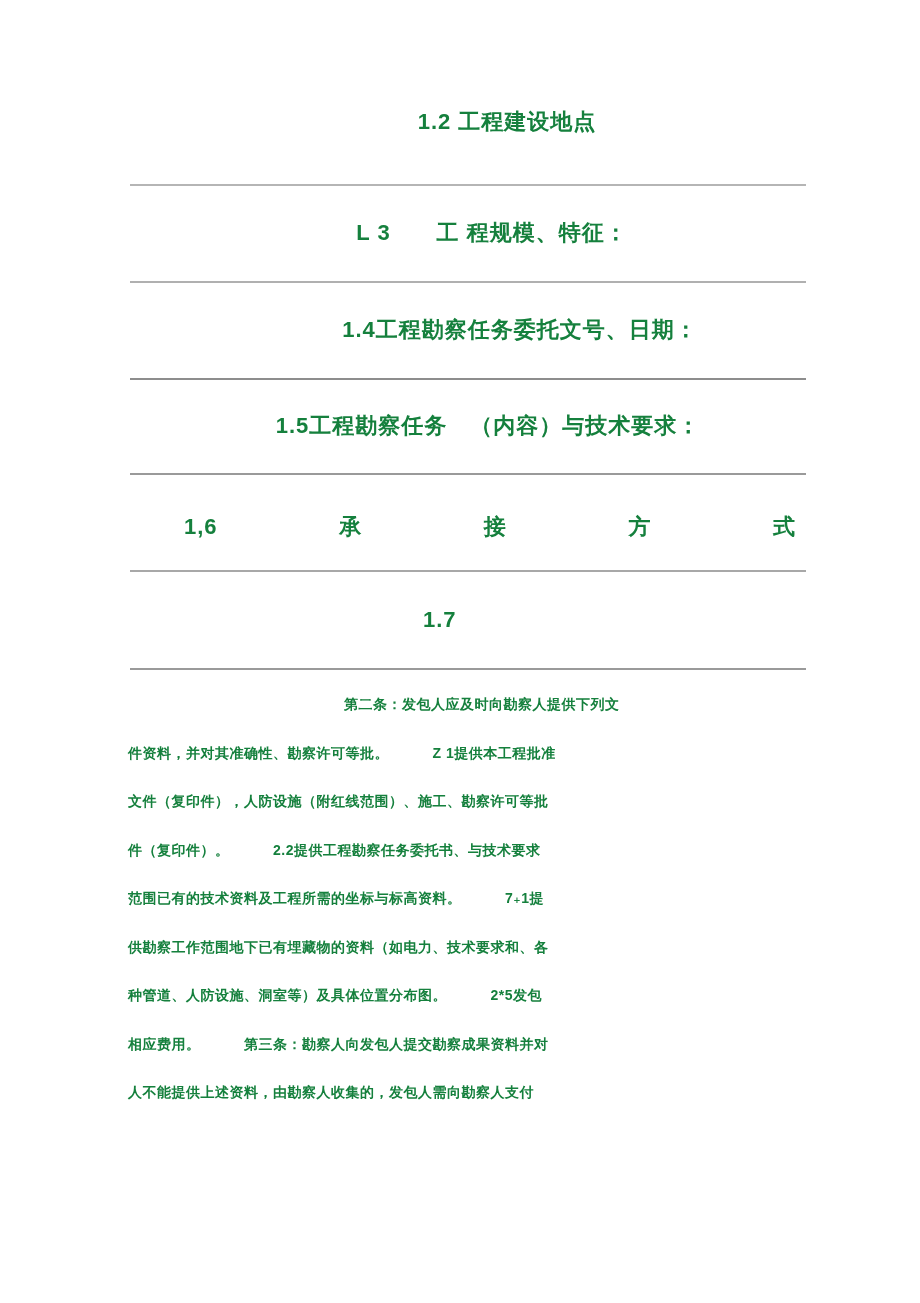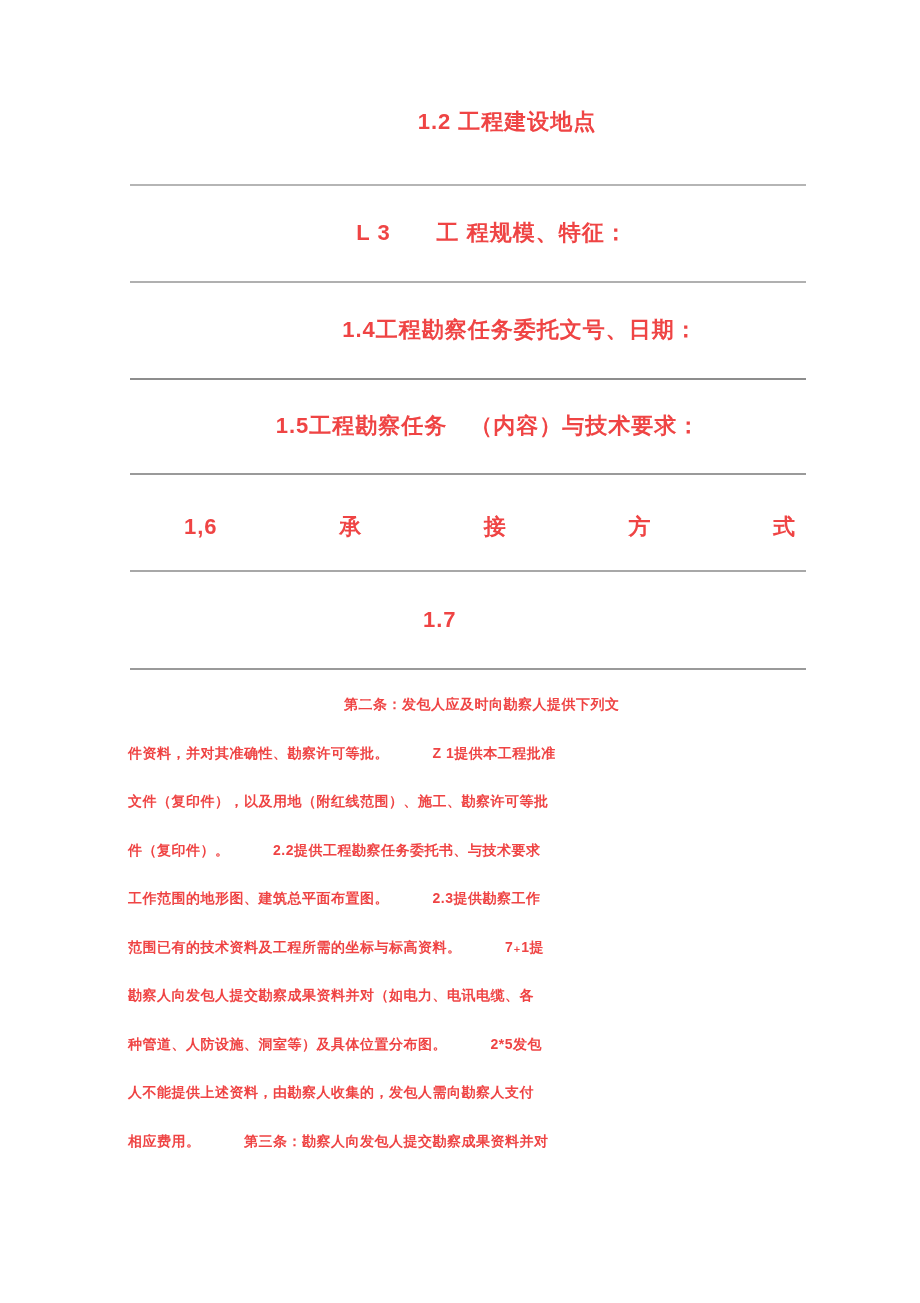--- a/index.html
+++ b/index.html
@@ -8,21 +8,21 @@
     background: #ffffff;
   }
   .page {
     position: relative;
     width: 920px;
     height: 1303px;
     background: #ffffff;
     overflow: hidden;
     font-family: "Liberation Sans", "DejaVu Sans", sans-serif;
     font-weight: 700;
-    color: #ef4444;
+    color: #15803d;
   }
   .heading {
     position: absolute;
     left: 0;
     width: 920px;
     text-align: center;
     font-size: 22px;
     line-height: 28px;
     letter-spacing: 1px;
     white-space: pre;
@@ -105,23 +105,22 @@
 
   <div class="heading h6">
     <span class="num">1.7</span>
   </div>
 
   <div class="divider d6"></div>
 
   <div class="para">
     <div class="pline first">第二条：发包人应及时向勘察人提供下列文</div>
     <div class="pline">件资料，并对其准确性、勘察许可等批。　　　Z 1提供本工程批准</div>
-    <div class="pline">文件（复印件），以及用地（附红线范围）、施工、勘察许可等批</div>
+    <div class="pline">文件（复印件），人防设施（附红线范围）、施工、勘察许可等批</div>
     <div class="pline">件（复印件）。　　　2.2提供工程勘察任务委托书、与技术要求</div>
-    <div class="pline">工作范围的地形图、建筑总平面布置图。　　　2.3提供勘察工作</div>
     <div class="pline">范围已有的技术资料及工程所需的坐标与标高资料。　　　7₊1提</div>
-    <div class="pline">勘察人向发包人提交勘察成果资料并对（如电力、电讯电缆、各</div>
+    <div class="pline">供勘察工作范围地下已有埋藏物的资料（如电力、技术要求和、各</div>
     <div class="pline">种管道、人防设施、洞室等）及具体位置分布图。　　　2*5发包</div>
+    <div class="pline">相应费用。　　　第三条：勘察人向发包人提交勘察成果资料并对</div>
     <div class="pline">人不能提供上述资料，由勘察人收集的，发包人需向勘察人支付</div>
-    <div class="pline">相应费用。　　　第三条：勘察人向发包人提交勘察成果资料并对</div>
   </div>
 
 </div>
 
 </body></html>

